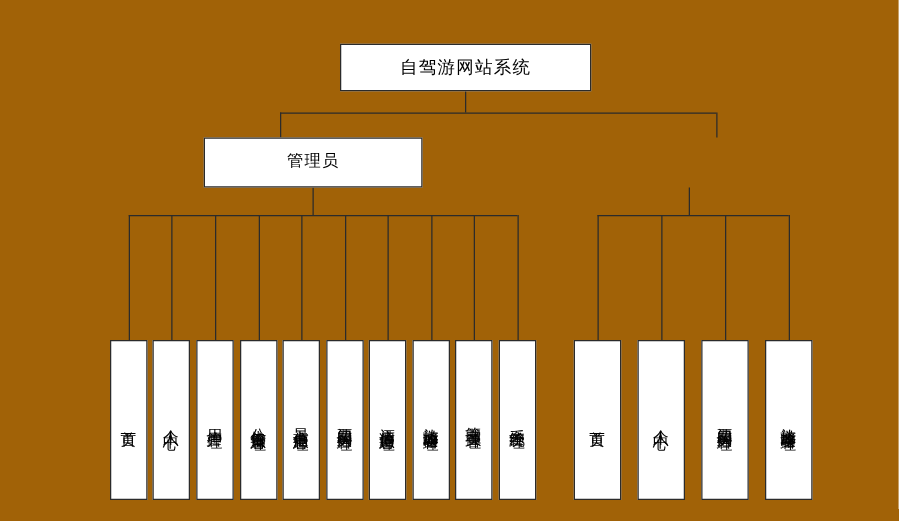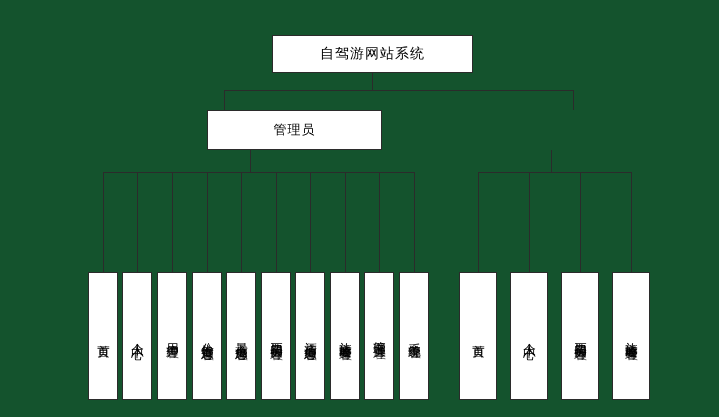--- a/index.html
+++ b/index.html
@@ -7,23 +7,22 @@
     padding: 0;
     background: #ffffff;
   }
   body {
     font-family: "DejaVu Sans", "Liberation Sans", sans-serif;
   }
   #canvas {
     position: relative;
     width: 719px;
     height: 417px;
-    background: #14532d;
+    background: #a16207;
     overflow: hidden;
-    font-family: Liberation Serif, serif;
   }
   
   .node {
     position: absolute;
     box-sizing: border-box;
     border: 1px solid #2b2b2b;
     background: #ffffff;
     display: flex;
     align-items: center;
     justify-content: center;
@@ -36,21 +35,21 @@
   
   #node-root {
     left: 272px;
     top: 35px;
     width: 201px;
     height: 38px;
   }
   #node-root .label { font-size: 14px; letter-spacing: 1px; }
 
   
-  .node-l2 { height: 40px; top: 110px; margin-left: 44px; }
+  .node-l2 { height: 40px; top: 110px; }
   .node-l2 .label { font-size: 13px; letter-spacing: 1px; }
   #node-admin { left: 163px; width: 175px; }
   #node-user  { left: 492px; width: 118px; }
 
   
   .leaf {
     top: 272px;
     height: 128px;
   }
   .leaf .label {

